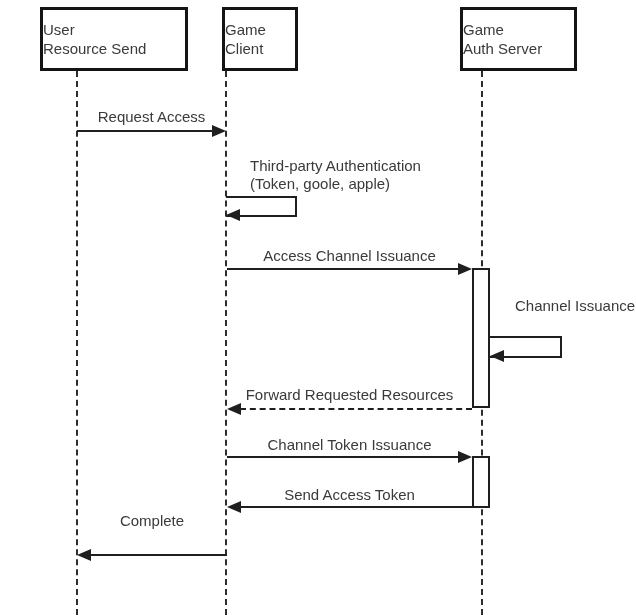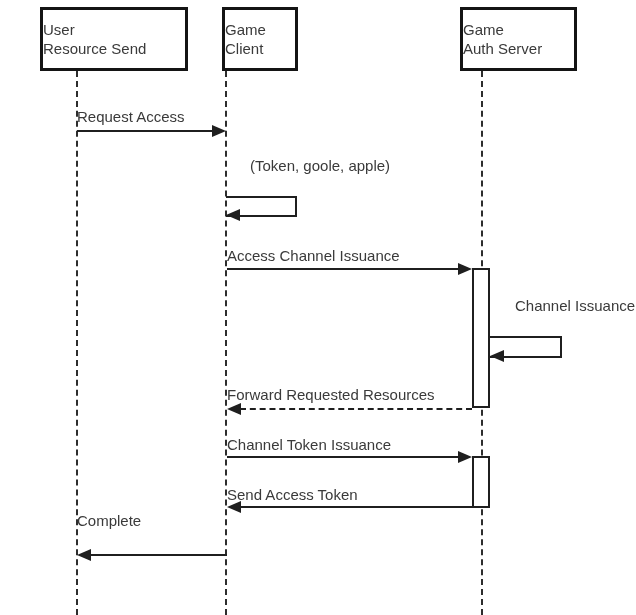--- a/index.html
+++ b/index.html
@@ -58,21 +58,21 @@
   }
   .arr.right { border-left: 14px solid #1f1f1f; }
   .arr.left  { border-right: 14px solid #1f1f1f; }
   .msg-label {
     position: absolute;
     font-size: 15px;
     line-height: 18px;
     white-space: nowrap;
     z-index: 2;
   }
-  .msg-label.center { text-align: left; }
+  .msg-label.center { text-align: center; }
   .self-loop {
     position: absolute;
     box-sizing: border-box;
     border: 2px solid #1f1f1f;
     border-left: none;
     z-index: 2;
   }
   .activation {
     position: absolute;
     box-sizing: border-box;
@@ -105,20 +105,21 @@
   <div class="lifeline" style="left:481px;"></div>
 
   <div class="activation" style="left:472px; top:268px; height:140px;"></div>
   <div class="activation" style="left:472px; top:456px; height:52px;"></div>
 
   <div class="msg-label center" style="left:77px; top:108px; width:149px;">Request Access</div>
   <div class="hline" style="left:77px; top:130px; width:137px;"></div>
   <div class="arr right" style="left:212px; top:125px;"></div>
 
   <div class="msg-label" style="left:250px; top:157px;">
+    <div>Third-party Authentication</div>
     <div>(Token, goole, apple)</div>
   </div>
   <div class="self-loop" style="left:226px; top:196px; width:71px; height:21px;"></div>
   <div class="arr left" style="left:226px; top:209px;"></div>
 
   <div class="msg-label center" style="left:227px; top:247px; width:245px;">Access Channel Issuance</div>
   <div class="hline" style="left:227px; top:268px; width:232px;"></div>
   <div class="arr right" style="left:458px; top:263px;"></div>
 
   <div class="msg-label" style="left:515px; top:297px;">

